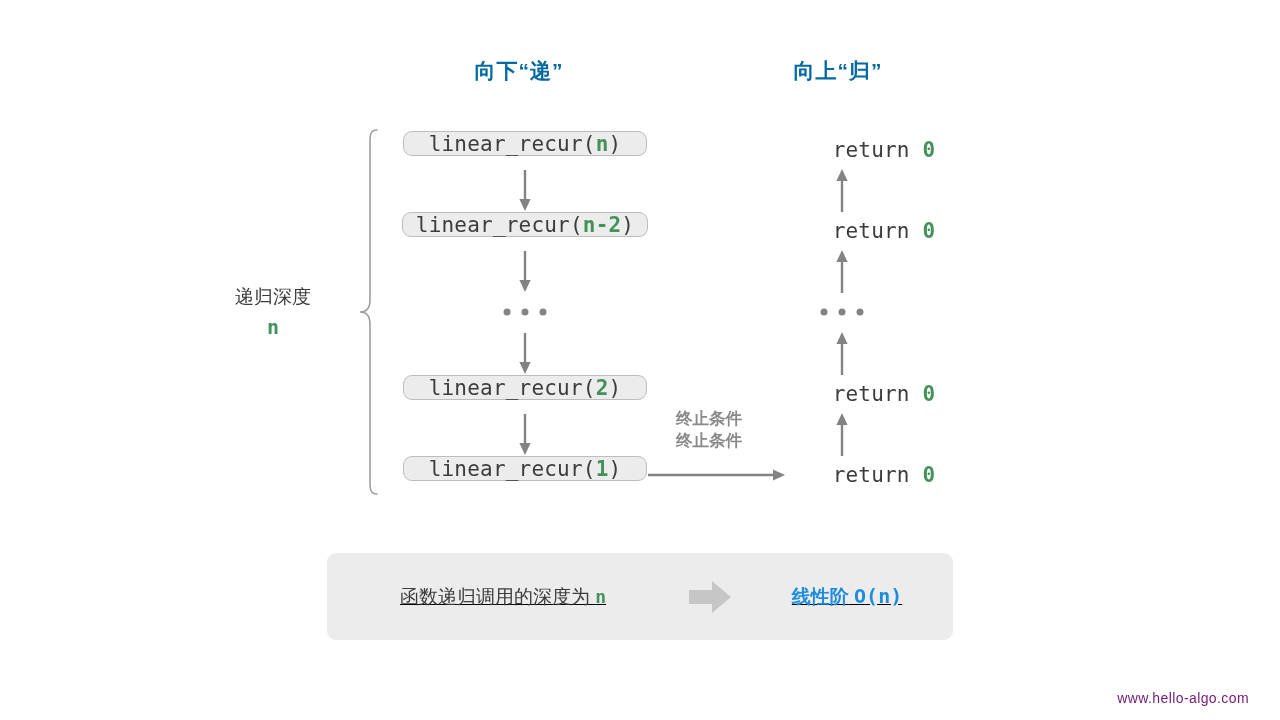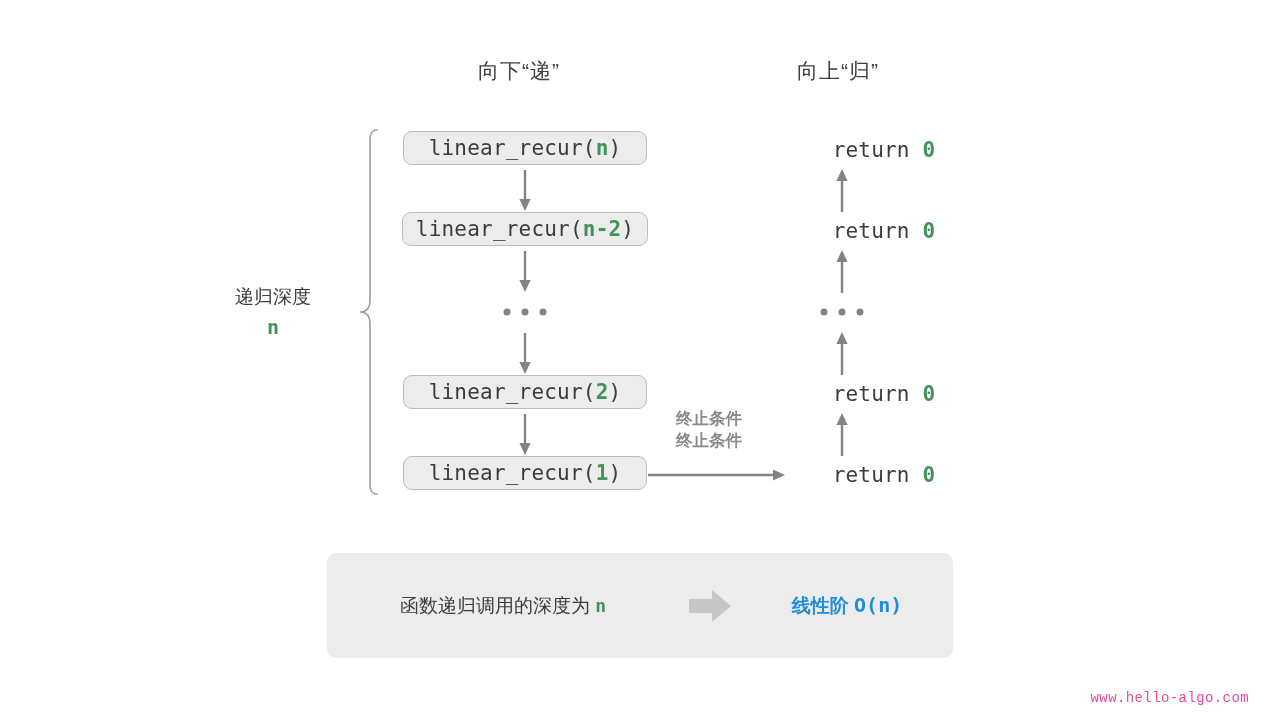--- a/index.html
+++ b/index.html
@@ -18,33 +18,33 @@
   }
   .stage {
     position: absolute;
     inset: 0;
   }
 
   
   .col-header {
     position: absolute;
     font-size: 21px;
-    font-weight: normal;
-    color: #404040;
+    font-weight: bold;
+    color: #0369a1;
     letter-spacing: 1px;
     white-space: nowrap;
     transform: translateX(-50%);
   }
   #head-down { left: 519px; top: 57px; }
   #head-up   { left: 838px; top: 57px; }
 
   
   .call-box {
     position: absolute;
-    height: 34px;
+    height: 25px;
     box-sizing: border-box;
     background: #ececec;
     border: 1.3px solid #bdbdbd;
     border-radius: 9px;
     display: flex;
     align-items: center;
     justify-content: center;
     transform: translateX(-50%);
     font-family: "DejaVu Sans Mono", "Liberation Mono", monospace;
     font-size: 21px;
@@ -141,25 +141,26 @@
     white-space: nowrap;
   }
   .note span { display: block; }
 
   
   .summary {
     position: absolute;
     left: 327px;
     top: 553px;
     width: 626px;
-    height: 105px;
+    height: 87px;
     background: #ececec;
     border-radius: 9px;
     display: flex;
     align-items: center;
+    text-decoration: underline;
   }
   .summary-left {
     width: 352px;
     text-align: center;
     font-size: 19px;
     color: #3c3c3c;
     line-height: 36px;
   }
   .summary-left .ln { display: block; white-space: nowrap; }
   .summary-left .g {
@@ -202,23 +203,23 @@
     font-family: "DejaVu Sans Mono", "Liberation Mono", monospace;
     font-size: 20px;
     margin-top: 36px;
   }
 
   
   .watermark {
     position: absolute;
     right: 31px;
     bottom: 14px;
-    font-family: Liberation Mono, monospace;
+    font-family: Liberation Sans, sans-serif;
     font-size: 14px;
-    color: #ec4899;
+    color: #701a75;
     letter-spacing: 0.4px;
     white-space: nowrap;
   }
 </style>
 </head>
 <body>
 
 <div class="stage">
 
   <div class="col-header" id="head-down">向下“递”</div>

